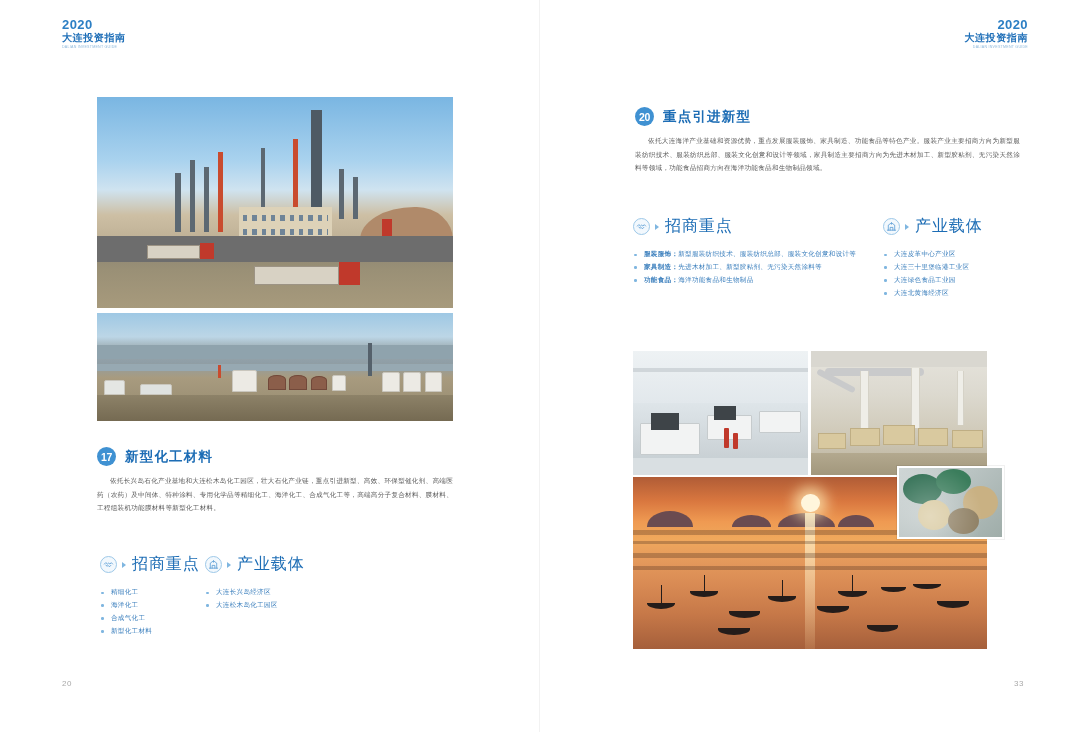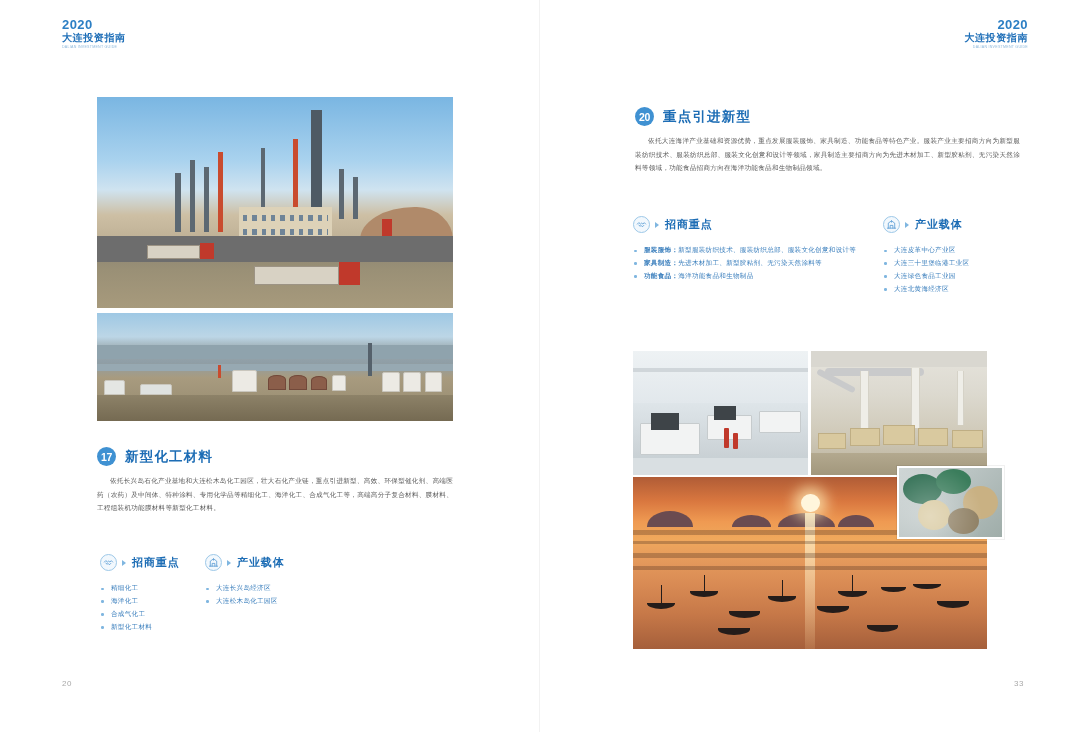--- a/index.html
+++ b/index.html
@@ -57,21 +57,21 @@
     width: 17px; height: 17px; border-radius: 50%;
     border: 1px solid #9dc8e8; background: #f2f8fd;
     display: flex; align-items: center; justify-content: center; flex: none;
   }
   .blk-ico svg { display: block; }
   .blk-arrow {
     width: 0; height: 0; margin-left: 1px;
     border-left: 4px solid #7fb6e0;
     border-top: 3px solid transparent; border-bottom: 3px solid transparent;
   }
-  .blk-title { font-size: 11px; font-weight: bold; color: #1d6db5; letter-spacing: .9px; margin-left: 2px; }
+  .blk-title { font-size: 16px; font-weight: normal; color: #1d6db5; letter-spacing: .9px; margin-left: 2px; }
   .blk-list { list-style: none; }
   .blk-list li {
     position: relative; padding-left: 11px;
     font-size: 6.6px; line-height: 1.95; color: #3b7fbd;
     letter-spacing: .25px;
   }
   .blk-list li::before {
     content: ""; position: absolute; left: 1px; top: 5.5px;
     width: 2.5px; height: 2.5px; border-radius: 50%; background: #7fb6e0;
   }

